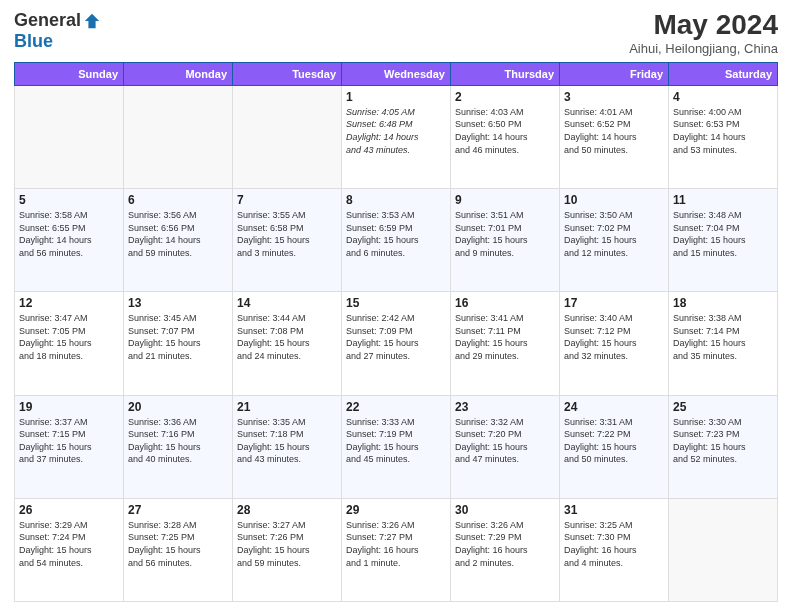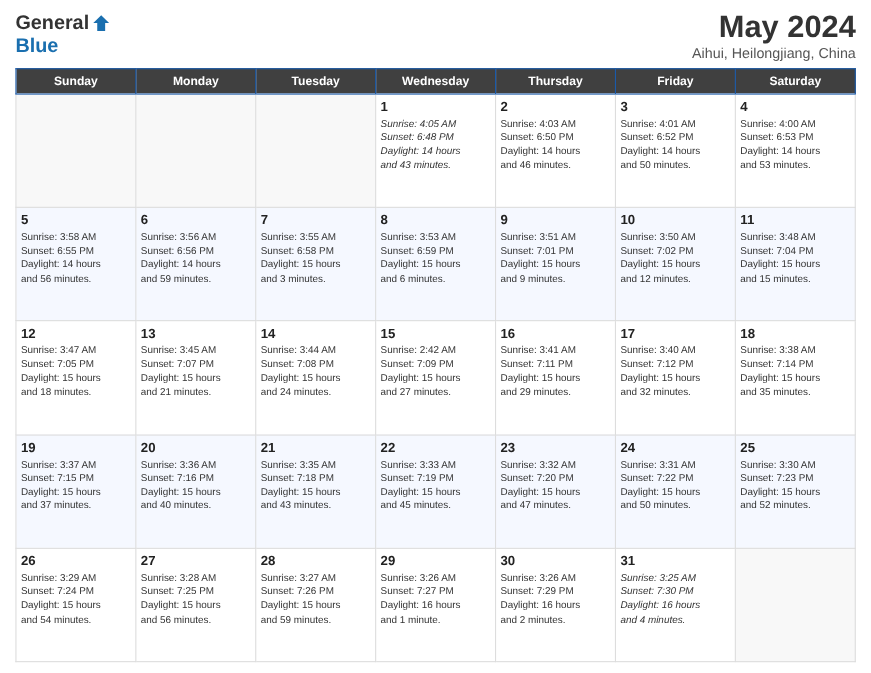--- a/index.html
+++ b/index.html
@@ -61,26 +61,26 @@
       color: #555;
     }
     .calendar {
       flex: 1;
       border: 1px solid #ccc;
       border-collapse: collapse;
       width: 100%;
       table-layout: fixed;
     }
     .calendar th {
-      background-color: #404040;
+      background-color: #8b5cf6;
       color: #fff;
       font-size: 11px;
       font-weight: bold;
-      text-align: center;
-      padding: 5px 23px;
+      text-align: right;
+      padding: 5px 5px;
       border: 1px solid #1a5aaa;
     }
     .calendar td {
       vertical-align: top;
       border: 1px solid #ddd;
       padding: 4px 4px;
       font-size: 9.5px;
       color: #333;
       height: 82px;
       background: #fff;
@@ -354,21 +354,21 @@
           </td>
           <td>
             <span class="day-number">30</span>
             <div class="day-info" style="white-space: pre-line;">Sunrise: 3:26 AM
 Sunset: 7:29 PM
 Daylight: 16 hours
 and 2 minutes.</div>
           </td>
           <td>
             <span class="day-number">31</span>
-            <div class="day-info" style="white-space: pre-line; font-style: italic;">Sunrise: 3:25 AM
+            <div class="day-info" style="white-space: pre-line;">Sunrise: 3:25 AM
 Sunset: 7:30 PM
 Daylight: 16 hours
 and 4 minutes.</div>
           </td>
           <td class="empty"></td>
         </tr>
       </tbody>
   </table>
 </div>
 

